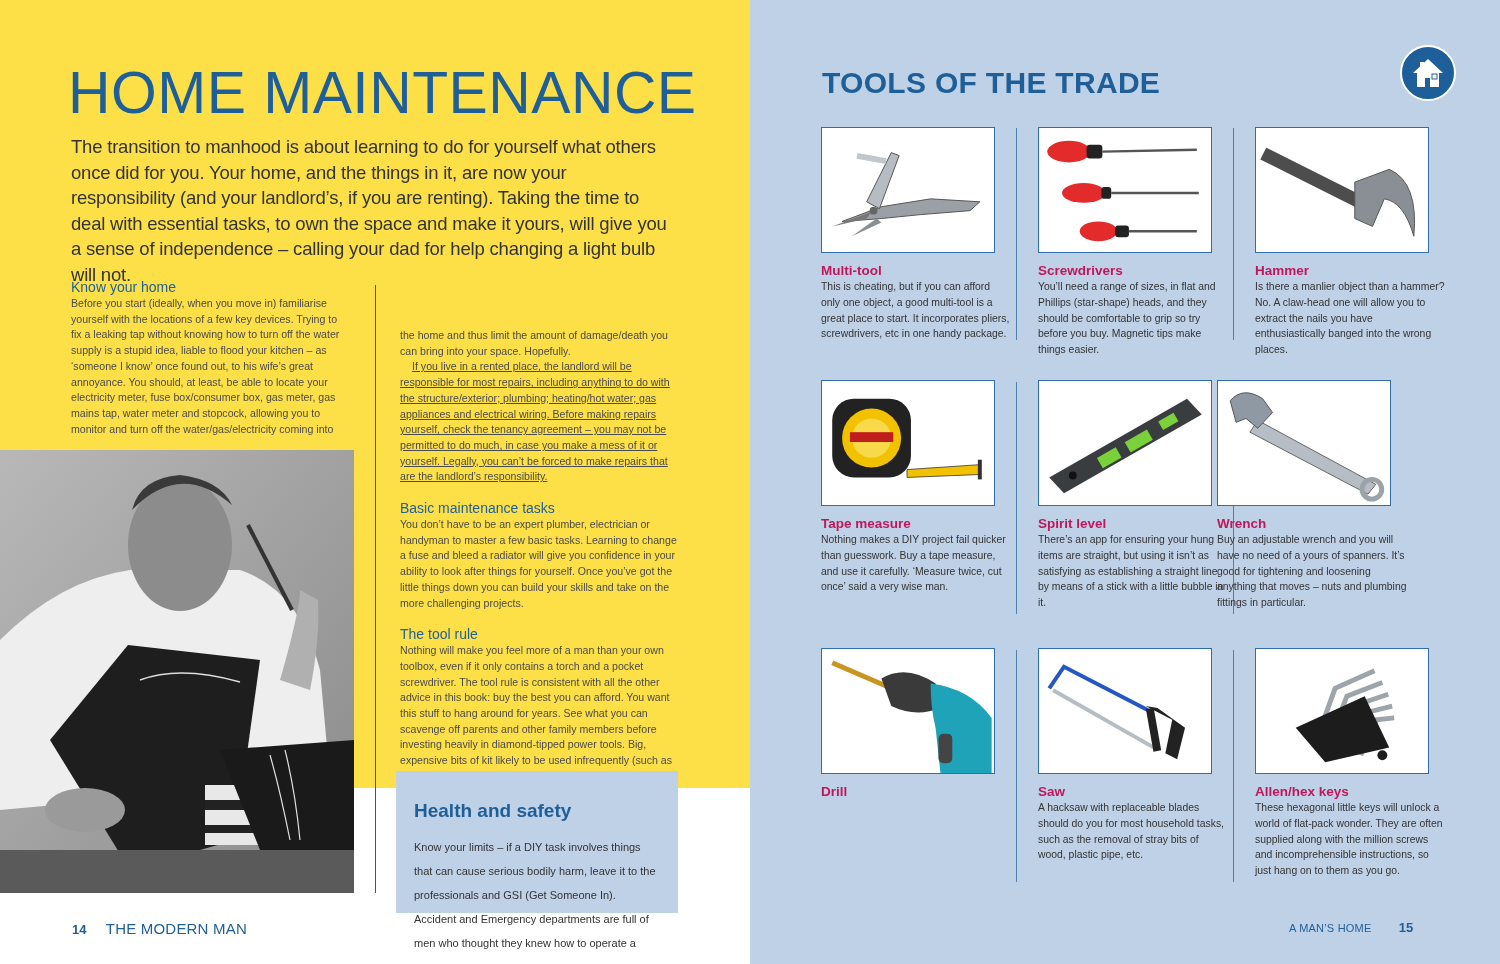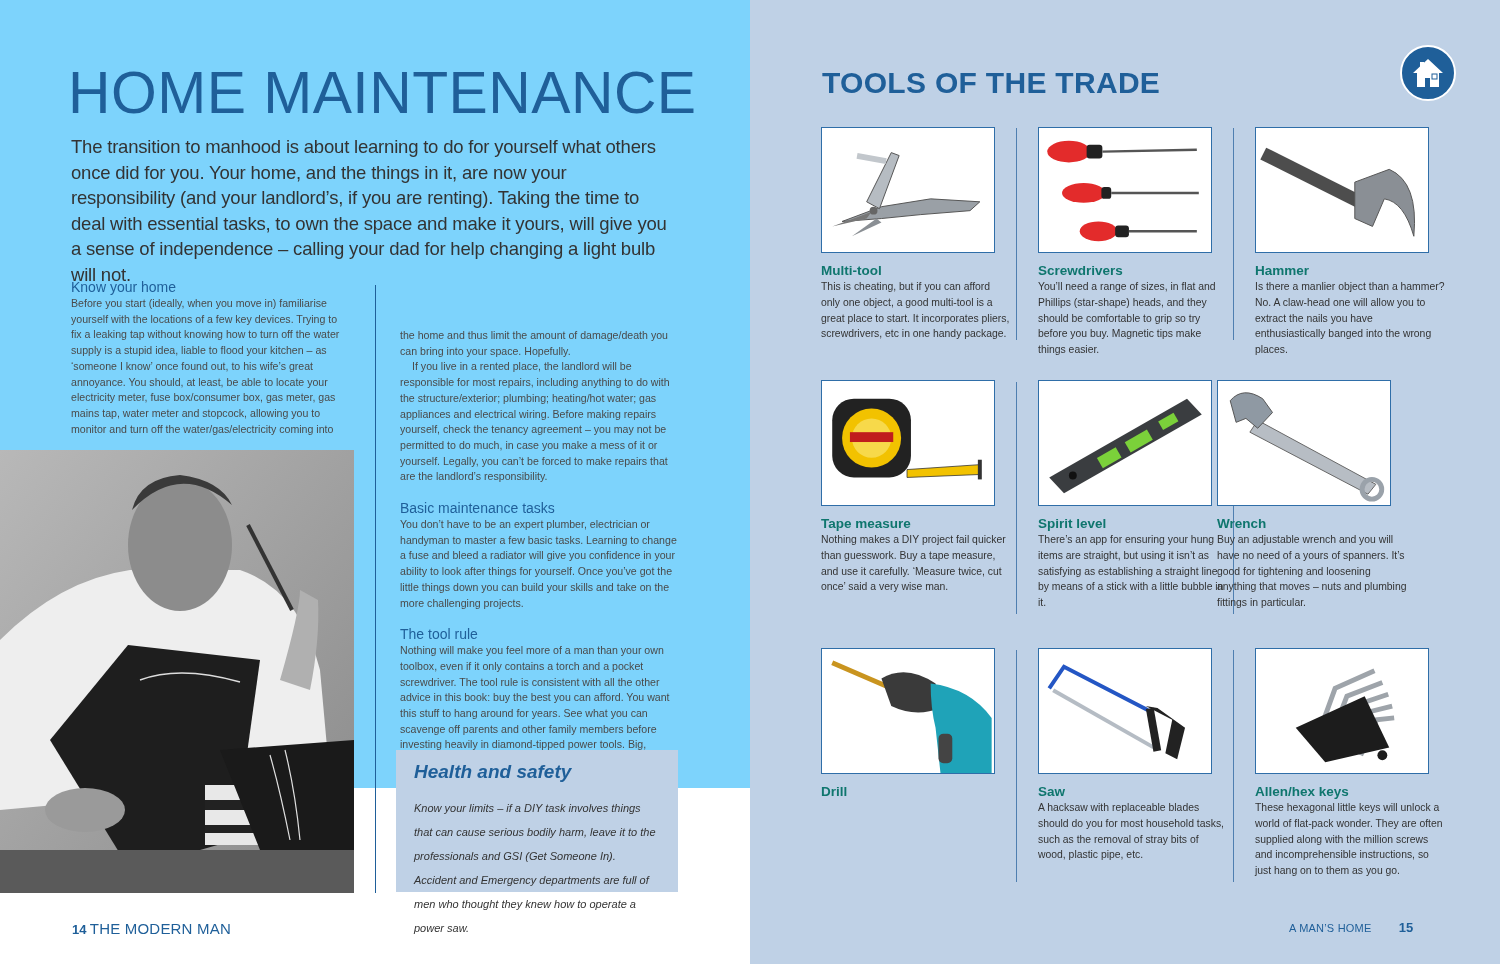--- a/index.html
+++ b/index.html
@@ -1,52 +1,52 @@
 <!DOCTYPE html>
 <html><head>
   <meta charset="utf-8">
   <style>
     * { box-sizing: border-box; margin: 0; padding: 0; }
     html, body { width: 1500px; height: 964px; overflow: hidden; background: #ffffff; }
     body { position: relative; font-family: "Liberation Sans", "DejaVu Sans", sans-serif; color: #3a3a3a; }
 
-    .page-left { position: absolute; left: 0; top: 0; width: 750px; height: 788px; background: #7dd3fc; }
+    .page-left { position: absolute; left: 0; top: 0; width: 750px; height: 788px; background: #fde047; }
     .page-right { position: absolute; left: 750px; top: 0; width: 750px; height: 964px; background: #bfd1e6; }
 
     .main-title { position: absolute; left: 68px; top: 62px; font-size: 60px; font-weight: 400; color: #1f5f99; letter-spacing: 0.5px; line-height: 62px; white-space: nowrap; transform: scaleX(0.98); transform-origin: left; }
     .intro { position: absolute; left: 71px; top: 134px; width: 600px; font-size: 18.5px; line-height: 25.6px; color: #333; letter-spacing: -0.2px; }
 
     .col { position: absolute; font-size: 10.6px; line-height: 15.7px; color: #4a4a4a; }
     .col-a { left: 71px; top: 278px; width: 275px; }
     .col-b { left: 400px; top: 280px; width: 280px; margin-top: 48px; }
     .sec-h { color: #1f5f99; font-size: 14px; font-weight: 400; line-height: 18px; margin-bottom: 0; }
     .col p { margin: 0; }
-    .indent { text-indent: 12px; }
+    .indent { text-indent: 12px; text-decoration: underline; }
     .gap { height: 14px; }
 
     .divider-v { position: absolute; left: 375px; top: 285px; width: 1px; height: 608px; background: #1f5f99; }
 
     .photo { position: absolute; left: 0; top: 450px; width: 354px; height: 443px; background: linear-gradient(160deg, #9a9a9a 0%, #bdbdbd 30%, #8c8c8c 60%, #6e6e6e 100%); overflow: hidden; }
     .photo svg { width: 100%; height: 100%; display: block; }
 
-    .hs-box { position: absolute; left: 396px; top: 750px; width: 282px; height: 142px; background: #bfd1e6; padding: 10px 18px 0 18px; font-style: italic; }
+    .hs-box { position: absolute; left: 396px; top: 771px; width: 282px; height: 142px; background: #bfd1e6; padding: 28px 18px 0 18px; }
     .hs-title { color: #1f5f99; font-size: 19px; line-height: 24px; margin-bottom: 12px; }
     .hs-text { font-size: 11px; line-height: 24px; color: #333; }
 
     .footer-left { position: absolute; left: 72px; top: 920px; font-size: 12px; color: #1f5f99; }
-    .footer-left .num { font-weight: 700; font-size: 13px; }
+    .footer-left .num { font-weight: 700; font-size: 13px; margin-right: 16px; }
     .footer-left .lbl { font-size: 15px; letter-spacing: 0.2px; }
 
     .right-title { position: absolute; left: 822px; top: 66px; font-size: 30px; font-weight: 700; color: #1f5f99; letter-spacing: 0.3px; }
     .home-badge { position: absolute; left: 1400px; top: 45px; width: 56px; height: 56px; border-radius: 50%; background: #1f5f99; border: 2px solid #ffffff; display: flex; align-items: center; justify-content: center; }
 
     .tool-cell { position: absolute; width: 190px; }
     .tool-img { width: 174px; height: 126px; background: #ffffff; border: 1.5px solid #2f6ea8; display: flex; align-items: center; justify-content: center; overflow: hidden; }
     .tool-img svg { width: 100%; height: 100%; display: block; }
-    .tool-name { color: #0f766e; font-size: 13.5px; font-weight: 700; line-height: 17px; margin-top: 9px; }
+    .tool-name { color: #be185d; font-size: 13.5px; font-weight: 700; line-height: 17px; margin-top: 9px; }
     .tool-desc { font-size: 10.4px; line-height: 15.8px; color: #333; margin-top: 0; }
 
     .col-div { position: absolute; width: 1px; background: #4f7fb0; }
 
     .footer-right { position: absolute; left: 1289px; top: 920px; font-size: 12px; color: #1f5f99; }
     .footer-right .lbl { font-size: 11px; letter-spacing: 0.2px; margin-right: 24px; }
     .footer-right .num { font-weight: 700; font-size: 13px; }
   </style>
 </head>
 <body>

